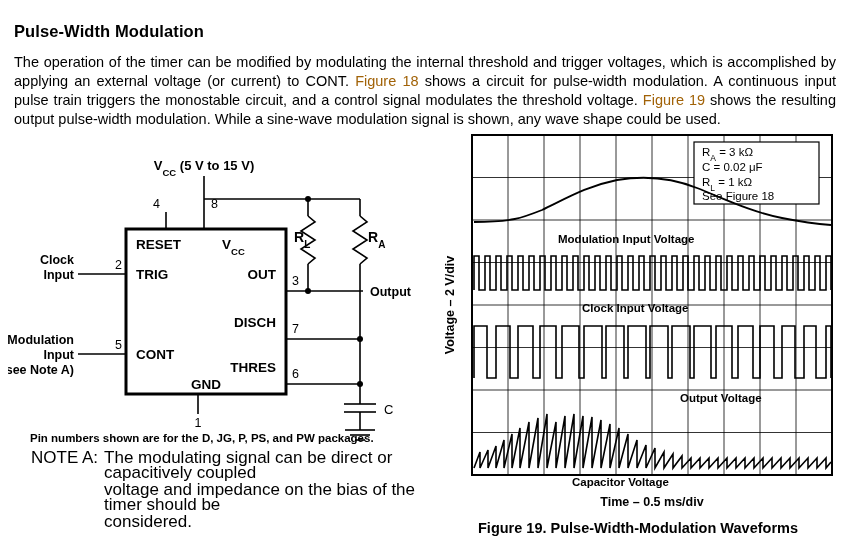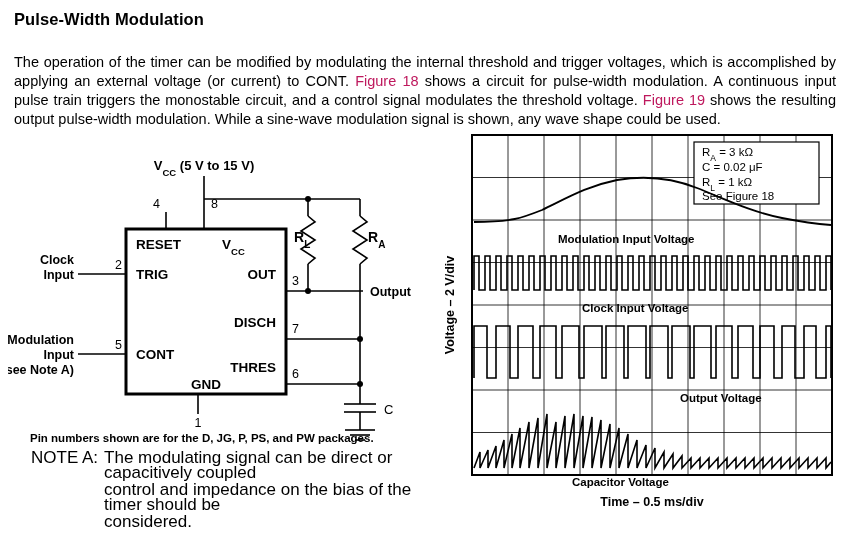--- a/index.html
+++ b/index.html
@@ -17,34 +17,34 @@
   }
   .page {
     position: relative;
     width: 850px;
     height: 549px;
   }
   h1.section-title {
     font-size: 16.5px;
     font-weight: bold;
     margin: 0;
-    padding: 10px 0 0 14px;
+    padding: 22px 0 0 14px;
     letter-spacing: 0.1px;
   }
   .intro {
     position: absolute;
     left: 14px;
     top: 38px;
     width: 822px;
     font-size: 14.5px;
     line-height: 19px;
     text-align: justify;
   }
   .xref {
-    color: #be185d;
+    color: #a16207;
   }
   
   .fig18 {
     position: absolute;
     left: 8px;
     top: 146px;
     width: 420px;
     height: 410px;
   }
   .fig-caption {
@@ -202,21 +202,21 @@
     <div class="notes">
       <div class="pinline">Pin numbers shown are for the D, JG, P, PS, and PW packages.</div>
       <table>
         <tbody>
             <tr>
           <td class="lbl">NOTE A:</td>
           <td>The modulating signal can be direct or capacitively coupled</td>
         </tr>
         <tr>
           <td class="lbl"></td>
-          <td>control and impedance on the bias of the timer should be</td>
+          <td>voltage and impedance on the bias of the timer should be</td>
         </tr>
         <tr>
           <td class="lbl"></td>
           <td>considered.</td>
         </tr>
       </tbody>
         </table>
     </div>
 
   </div>
@@ -280,15 +280,16 @@
 
         <g fill="none" stroke="#000" stroke-width="1.6">
           <path d="M42,338 L48,322 L48,338 L56,320 L56,338 L64,316 L64,338 L72,310 L72,338 L80,304 L80,338 L88,298 L88,338 L97,292 L97,338 L106,288 L106,338 L115,284 L115,338 L124,292 L124,338 L133,286 L133,338 L142,284 L142,338 L151,286 L151,338 L160,287 L160,338 L169,290 L169,338 L178,294 L178,338 L187,298 L187,338 L196,304 L196,338 L205,310 L205,338 L214,315 L214,338 L223,318 L223,338 L232,322 L232,338 L241,324 L241,338 L250,326 L250,338 L259,328 L259,338 L268,328 L268,338 L277,328 L277,338 L286,328 L286,338 L295,328 L295,338 L304,328 L304,338 L313,328 L313,338 L322,328 L322,338 L331,328 L331,338 L340,328 L340,338 L349,328 L349,338 L358,328 L358,338 L367,328 L367,338 L376,328 L376,338 L385,328 L385,338 L394,328 L394,338 L399,332"></path>
         </g>
         <text x="140" y="356" font-size="11.5" font-weight="bold">Capacitor Voltage</text>
 
         <text x="22" y="175" font-size="12.5" font-weight="bold" text-anchor="middle" transform="rotate(-90 22 175)">Voltage – 2 V/div</text>
         <text x="220" y="376" font-size="12.5" font-weight="bold" text-anchor="middle">Time – 0.5 ms/div</text>
       </svg>
     </div>
+    <div class="fig-caption">Figure 19. Pulse-Width-Modulation Waveforms</div>
   </div>
 
 </div>
 
 </body></html>

